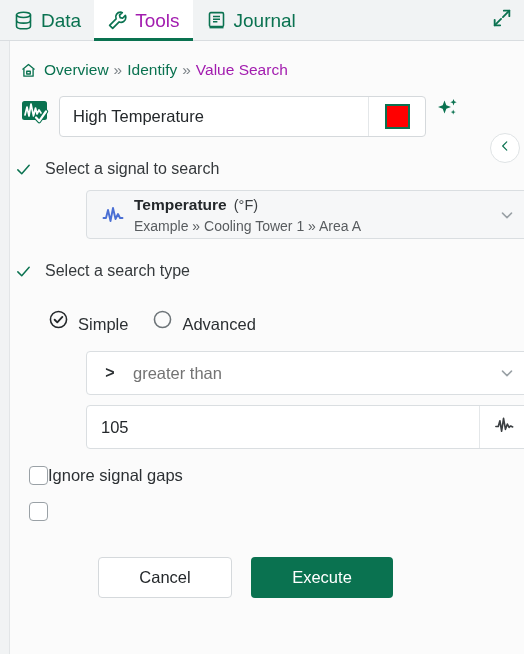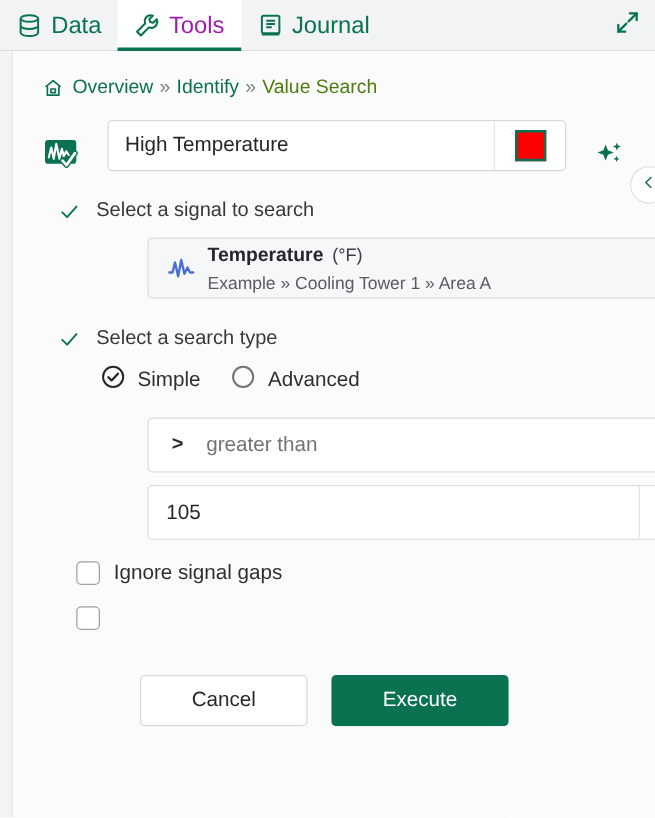--- a/index.html
+++ b/index.html
@@ -58,39 +58,39 @@
     width: 524px; height: 613px;
     background: #fbfbfb;
   }
   .rail {
     position: absolute; left: 0; top: 0;
     width: 10px; height: 613px;
     background: #f1f3f4;
     border-right: 1px solid #e2e5e7;
   }
   .content {
-    position: absolute; left: 25px; top: 0;
+    position: absolute; left: 11px; top: 0;
     width: 496px; height: 613px;
     background: #fbfbfb;
   }
 
   
   .breadcrumb {
     display: flex; align-items: center; gap: 5px;
     padding: 20px 0 0 9px;
     font-size: 15.5px;
   }
   .breadcrumb .home { display: flex; align-items: center; margin-right: 2px; }
   .crumb-link { color: #0a7250; cursor: pointer; }
   .crumb-sep { color: #7b8287; }
-  .crumb-current { color: #4d7c0f; }
+  .crumb-current { color: #a21caf; }
 
   
   .namerow {
-    display: flex; align-items: flex-end; gap: 22px;
+    display: flex; align-items: flex-start; gap: 9px;
     margin: 17px 0 0 9px;
   }
   .tool-icon { flex: 0 0 auto; width: 30px; height: 30px; }
   .name-field {
     display: flex; align-items: stretch;
     width: 367px; height: 41px;
     background: #ffffff;
     border: 1px solid #d5d9dc;
     border-radius: 4px;
     overflow: hidden;
@@ -125,21 +125,21 @@
     width: 30px; height: 30px;
     border-radius: 50%;
     background: #ffffff;
     border: 1px solid #dfe3e5;
     display: flex; align-items: center; justify-content: center;
     cursor: pointer;
     z-index: 5;
   }
 
   
-  .section { margin-top: 23px; padding-left: 22px; }
+  .section { margin-top: 23px; padding-left: 4px; }
   .sec-head {
     display: flex; align-items: center; gap: 13px;
   }
   .sec-check { width: 17px; height: 17px; flex: 0 0 auto; }
   .sec-title { font-size: 16px; color: #35393c; }
 
   .indent { margin-left: 71px; }
 
   
   .signal-select {
@@ -155,21 +155,21 @@
   .sig-ico { flex: 0 0 auto; width: 24px; height: 24px; margin-right: 9px; }
   .sig-text { flex: 1 1 auto; min-width: 0; }
   .sig-line1 { display: flex; align-items: baseline; gap: 7px; }
   .sig-name { font-size: 15.5px; font-weight: bold; color: #24282b; }
   .sig-unit { font-size: 14.5px; color: #3b3f42; }
   .sig-path { font-size: 14px; color: #585c5f; margin-top: 4px; }
   .chev { flex: 0 0 auto; width: 18px; height: 18px; }
 
   
   .radio-row { display: flex; align-items: center; gap: 24px; margin-top: 11px; margin-left: 33px; }
-  .radio-opt { display: flex; align-items: center; gap: 9px; cursor: pointer; }
+  .radio-opt { display: flex; align-items: flex-end; gap: 9px; cursor: pointer; margin-top: 18px; }
   .radio-label { font-size: 16.5px; color: #2c3033; }
 
   
   .op-select {
     margin-top: 17px;
     width: 443px; height: 44px;
     background: #ffffff;
     border: 1px solid #dadee1;
     border-radius: 4px;
     display: flex; align-items: center;
@@ -201,21 +201,21 @@
   }
   .val-btn {
     flex: 0 0 auto; width: 49px;
     border-left: 1px solid #e4e7e9;
     display: flex; align-items: center; justify-content: center;
     cursor: pointer;
   }
 
   
   .cb-row {
-    display: flex; align-items: center; gap: 11px;
+    display: flex; align-items: center; 
     margin-top: 17px; margin-left: 14px;
     cursor: pointer;
   }
   .cb-box {
     width: 19px; height: 19px;
     border: 1.6px solid #9aa1a6;
     border-radius: 4px;
     background: #ffffff;
     flex: 0 0 auto;
   }

